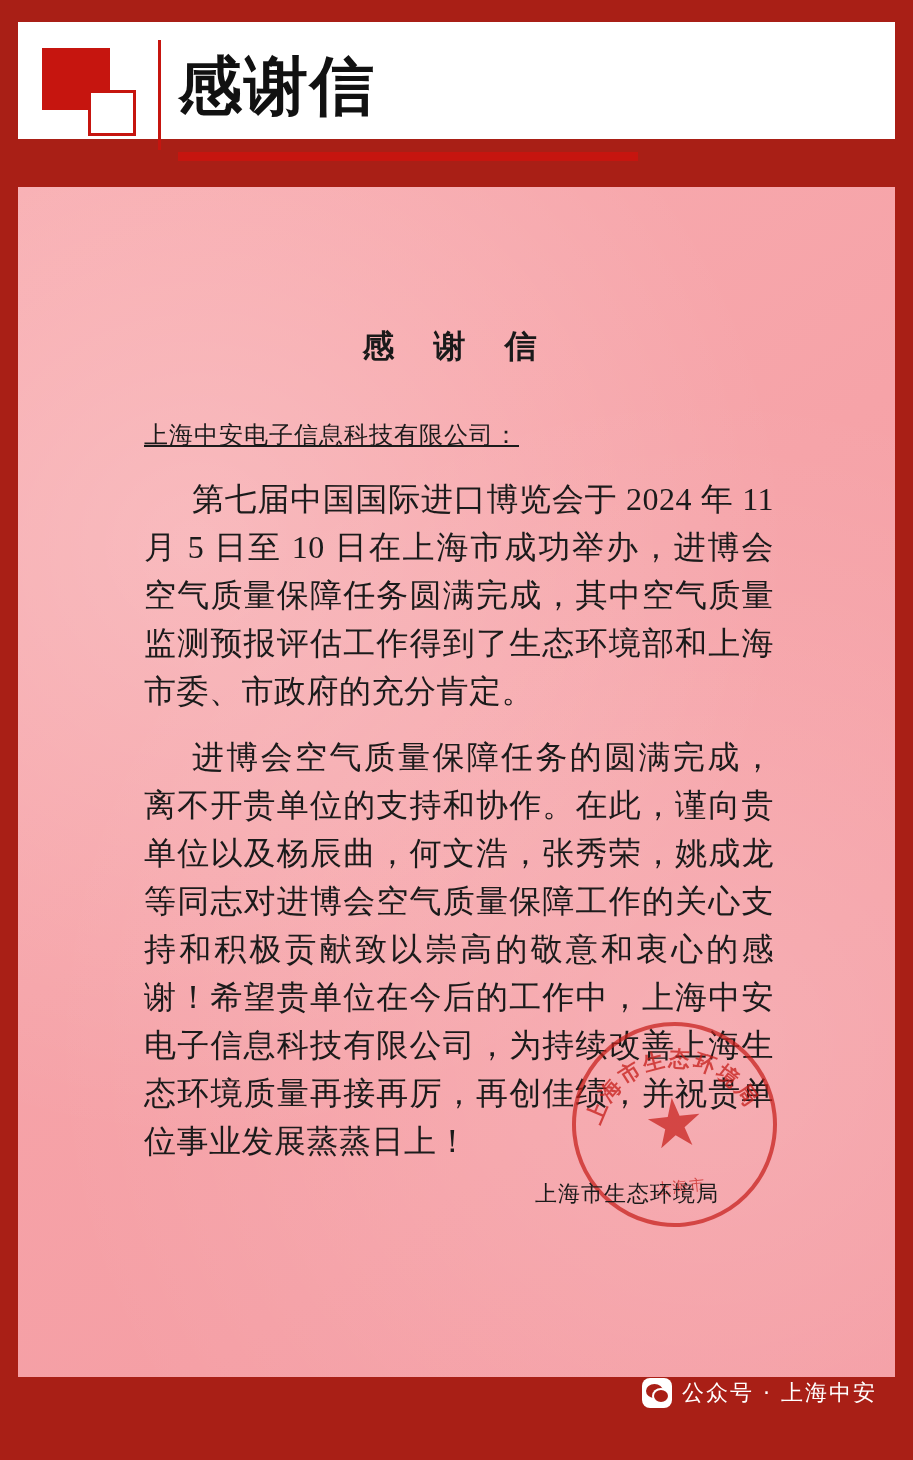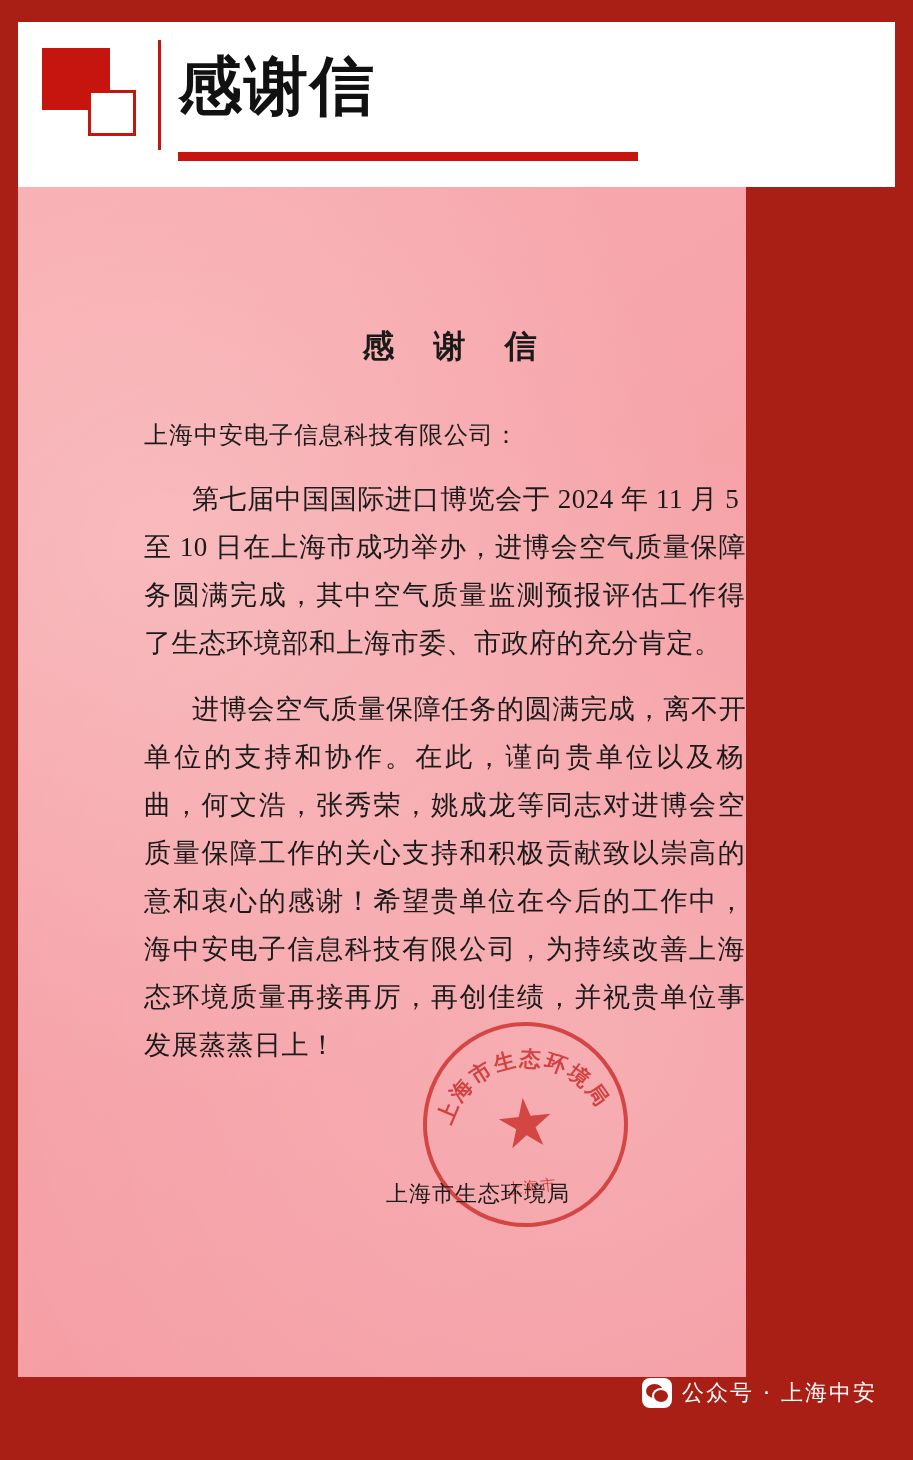--- a/index.html
+++ b/index.html
@@ -21,21 +21,21 @@
     background: #a91f16;
     box-sizing: border-box;
   }
 
   
   .header {
     position: absolute;
     left: 18px;
     top: 22px;
     width: 877px;
-    height: 165px;
+    height: 117px;
     background: #ffffff;
     box-sizing: border-box;
   }
 
   .logo-mark {
     position: absolute;
     left: 24px;
     top: 26px;
     width: 100px;
     height: 92px;
@@ -87,21 +87,21 @@
     width: 460px;
     height: 9px;
     background: #c6150f;
   }
 
   
   .letter {
     position: absolute;
     left: 18px;
     top: 187px;
-    width: 728px;
+    width: 877px;
     height: 1190px;
     background: #f7a7ac;
     background-image:
       radial-gradient(circle at 20% 30%, rgba(255,255,255,0.22), rgba(255,255,255,0) 55%),
       radial-gradient(circle at 78% 72%, rgba(255,255,255,0.16), rgba(255,255,255,0) 60%),
       linear-gradient(145deg, #f8acb0 0%, #f6a3a8 45%, #f49ba2 100%);
     box-sizing: border-box;
     overflow: hidden;
   }
 
@@ -118,28 +118,29 @@
     color: #1a1a1a;
   }
 
   .salutation {
     position: absolute;
     left: 126px;
     top: 232px;
     font-size: 24px;
     color: #1b1b1b;
     letter-spacing: 1px;
+    text-decoration: underline;
   }
 
   .body-text {
     position: absolute;
     left: 126px;
     top: 288px;
     width: 630px;
-    font-size: 27px;
+    font-size: 32px;
     line-height: 48px;
     color: #1b1b1b;
     letter-spacing: 0.5px;
     text-align: justify;
     text-justify: inter-ideograph;
   }
   .body-text p {
     margin: 0 0 18px 0;
     text-indent: 48px;
   }

